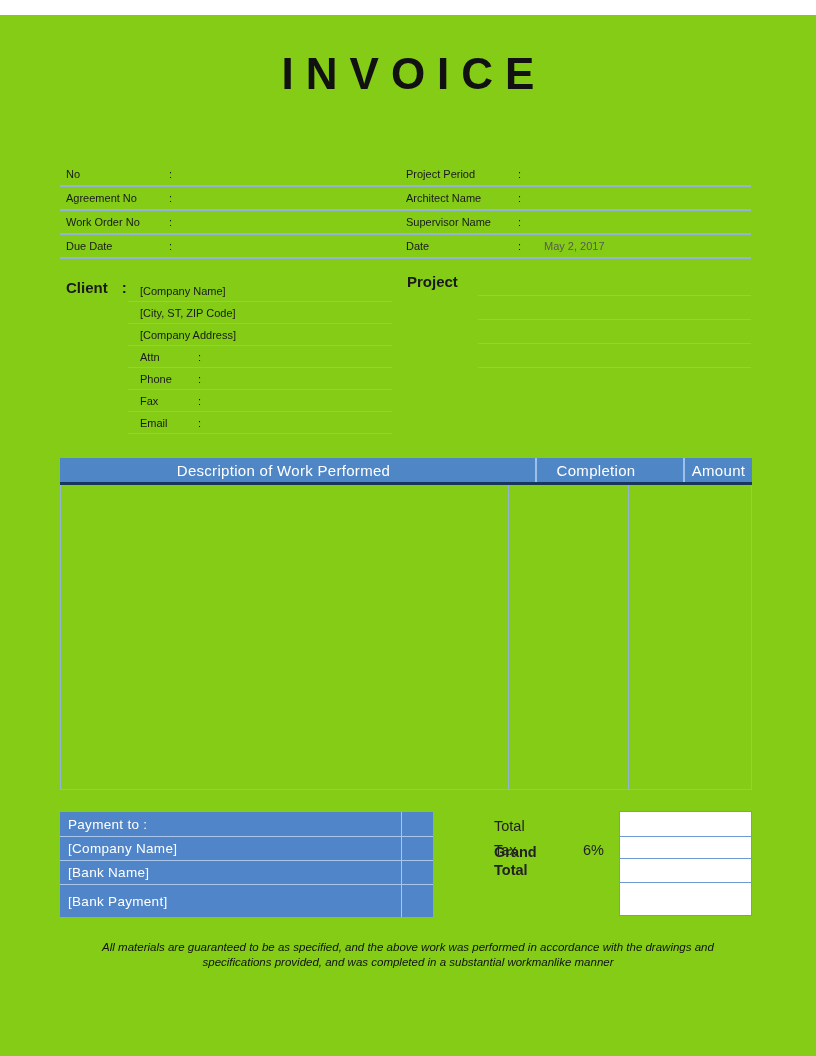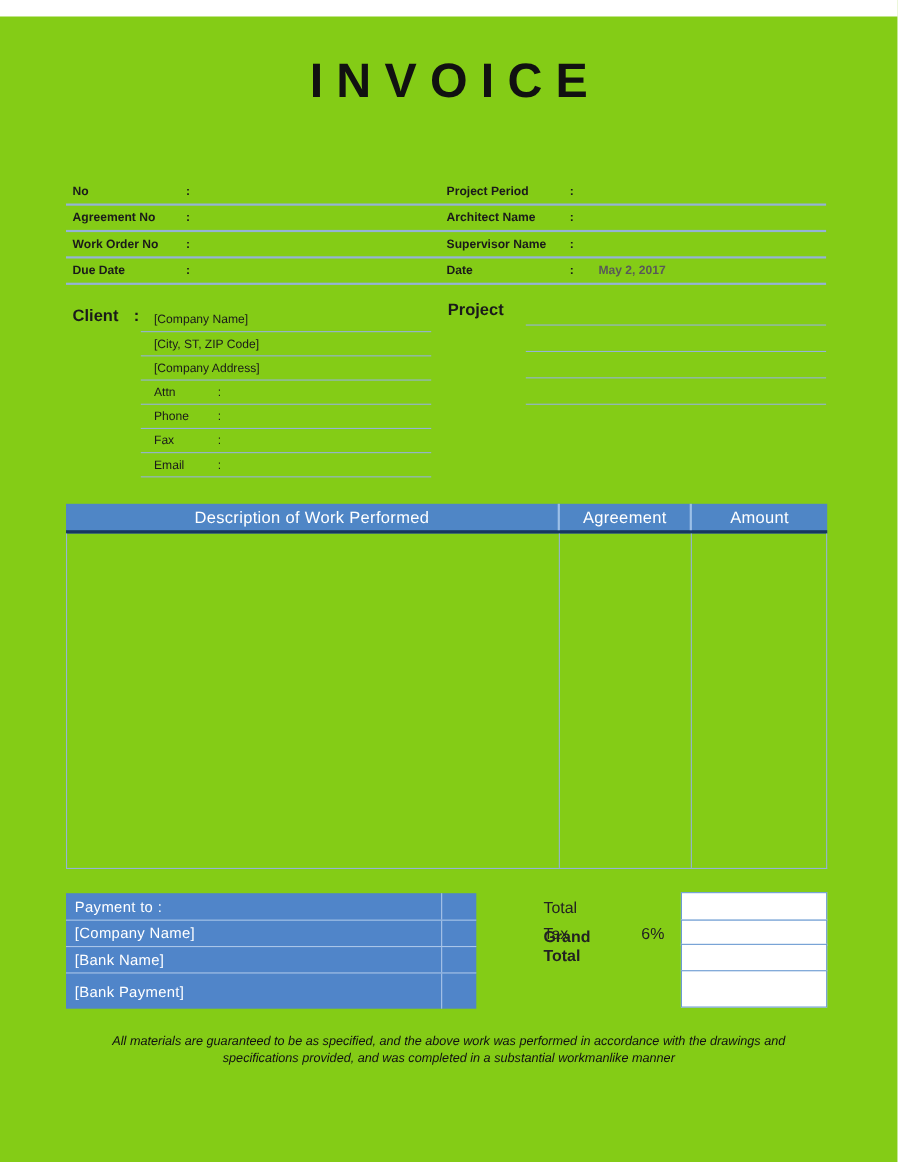--- a/index.html
+++ b/index.html
@@ -15,21 +15,20 @@
     text-align:center; font-size:44px; font-weight:700;
     letter-spacing:12px; padding-left:12px; color:#111;
   }
   
   .meta { position:absolute; left:60px; top:148px; width:691px; }
   .meta-row {
     display:grid; grid-template-columns:109px 12px 219px 118px 12px 1fr;
     height:24px; align-items:center;
     border-bottom:2px solid #95B3D7;
     font-size:11px;
-    font-weight:bold;
   }
   .meta-row .lbl { padding-left:6px; }
   .meta-row .val { height:100%; }
   .meta-row .val.gray { color:#595959; padding-left:14px; display:flex; align-items:center; }
   
   .client-heading { position:absolute; left:66px; top:264px; font-size:15px; font-weight:700; }
   .client-heading .hcolon { margin-left:14px; font-weight:700; }
   .client-fields { position:absolute; left:128px; top:265px; width:264px; }
   .c-row {
     position:relative; height:22px; border-bottom:1.5px solid #95B3D7;
@@ -40,21 +39,21 @@
   
   .project-heading { position:absolute; left:407px; top:258px; font-size:15px; font-weight:700; }
   .project-lines { position:absolute; left:478px; top:257px; width:273px; }
   .p-line { height:24px; border-bottom:1.5px solid #95B3D7; }
   
   .work-table { position:absolute; left:60px; top:443px; width:692px; }
   .wt-header {
     display:grid; grid-template-columns:447px 120px 1fr;
     height:27px; background:#4F86C6; color:#ffffff;
     border-bottom:3px solid #17375E;
-    font-size:15px; letter-spacing:.3px;
+    font-size:15px; letter-spacing:.3px;gap:28px;
   }
   .wt-header .hcell { display:flex; align-items:center; justify-content:center; }
   .wt-header .hcell + .hcell { border-left:2px solid #9CC0E7; }
   .wt-body {
     display:grid; grid-template-columns:447px 120px 1fr;
     height:305px;
     border-left:1.5px solid #95B3D7; border-right:1.5px solid #95B3D7;
     border-bottom:1.5px solid #95B3D7;
   }
   .wt-body .bcell + .bcell { border-left:1.5px solid #95B3D7; }
@@ -163,21 +162,21 @@
   <div class="project-lines">
     <div class="p-line"></div>
     <div class="p-line"></div>
     <div class="p-line"></div>
     <div class="p-line"></div>
   </div>
 
   <div class="work-table">
     <div class="wt-header">
       <div class="hcell">Description of Work Performed</div>
-      <div class="hcell">Agreement</div>
+      <div class="hcell">Completion</div>
       <div class="hcell">Amount</div>
     </div>
     <div class="wt-body">
       <div class="bcell"></div>
       <div class="bcell"></div>
       <div class="bcell"></div>
     </div>
   </div>
 
   <div class="payment">

